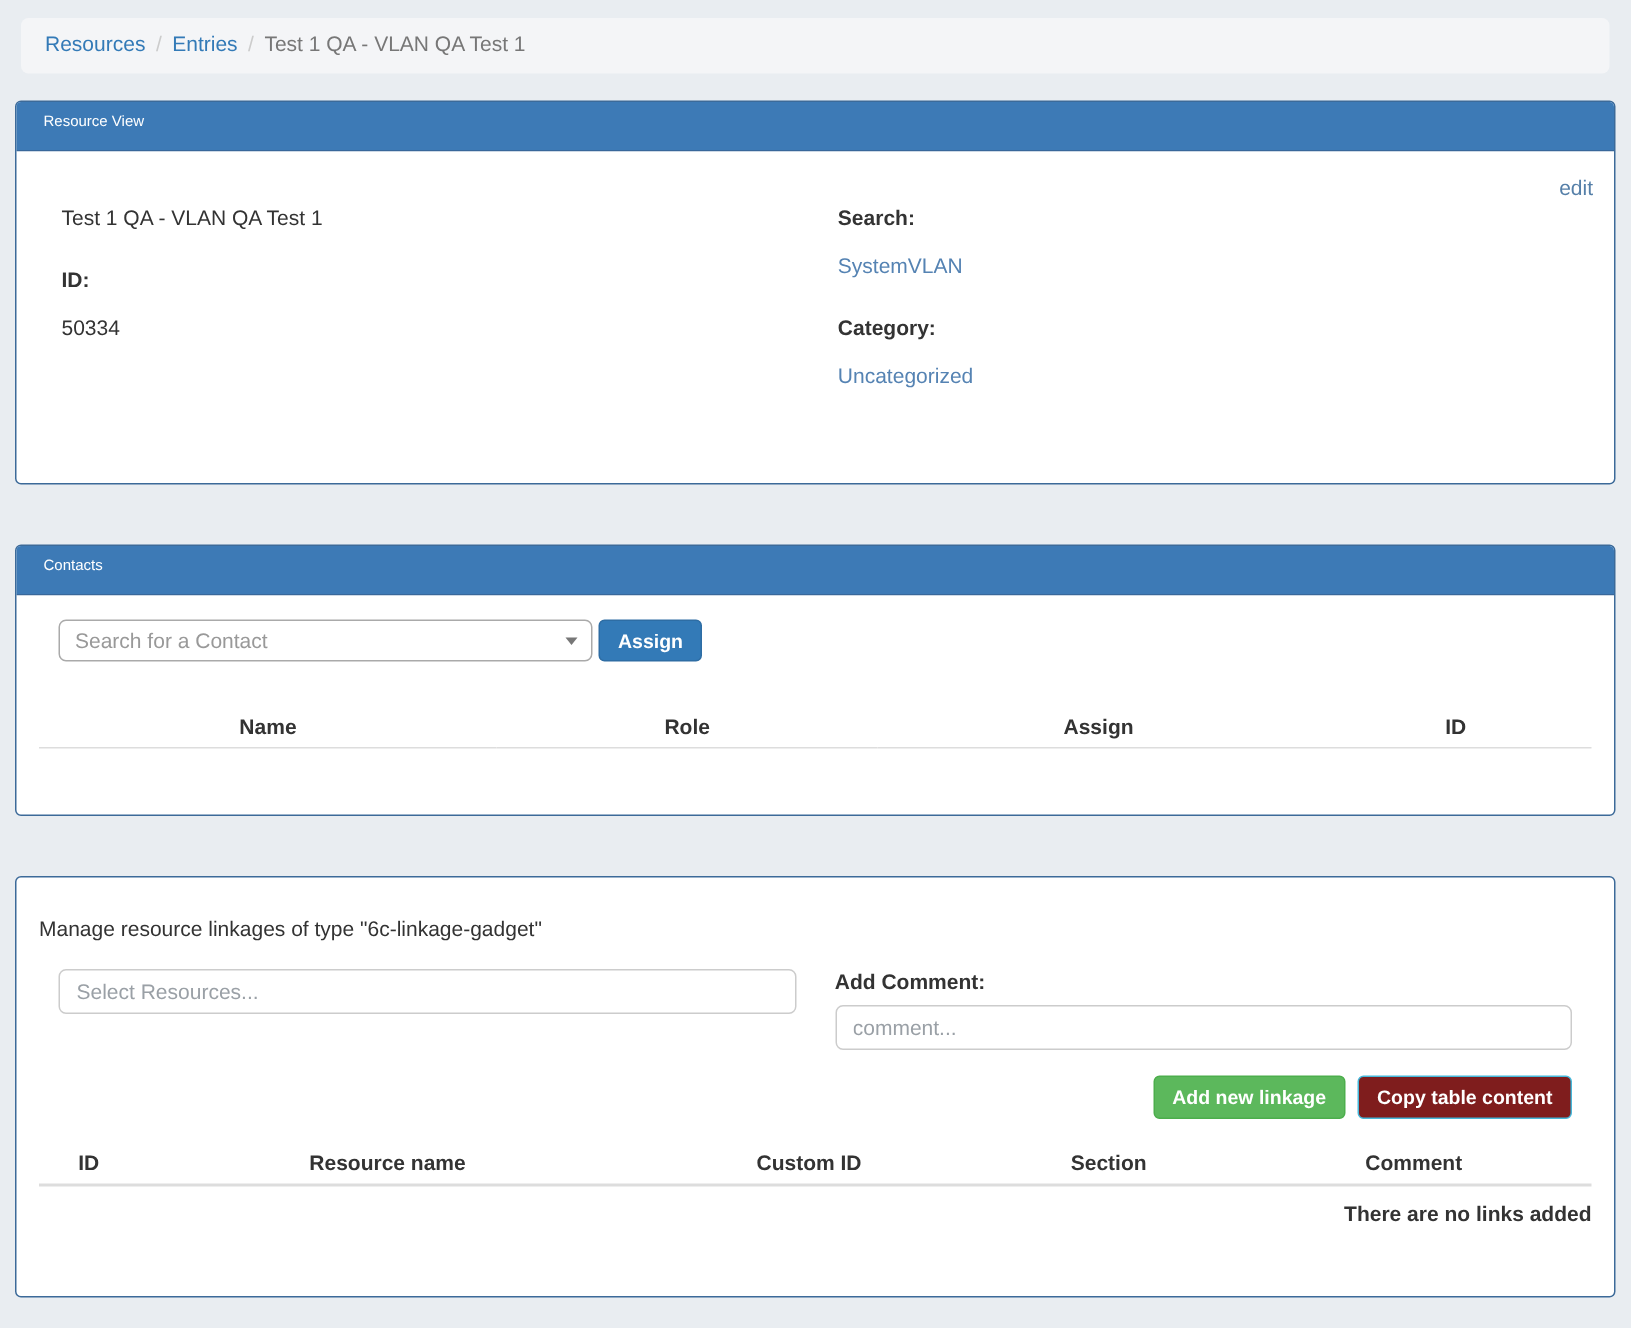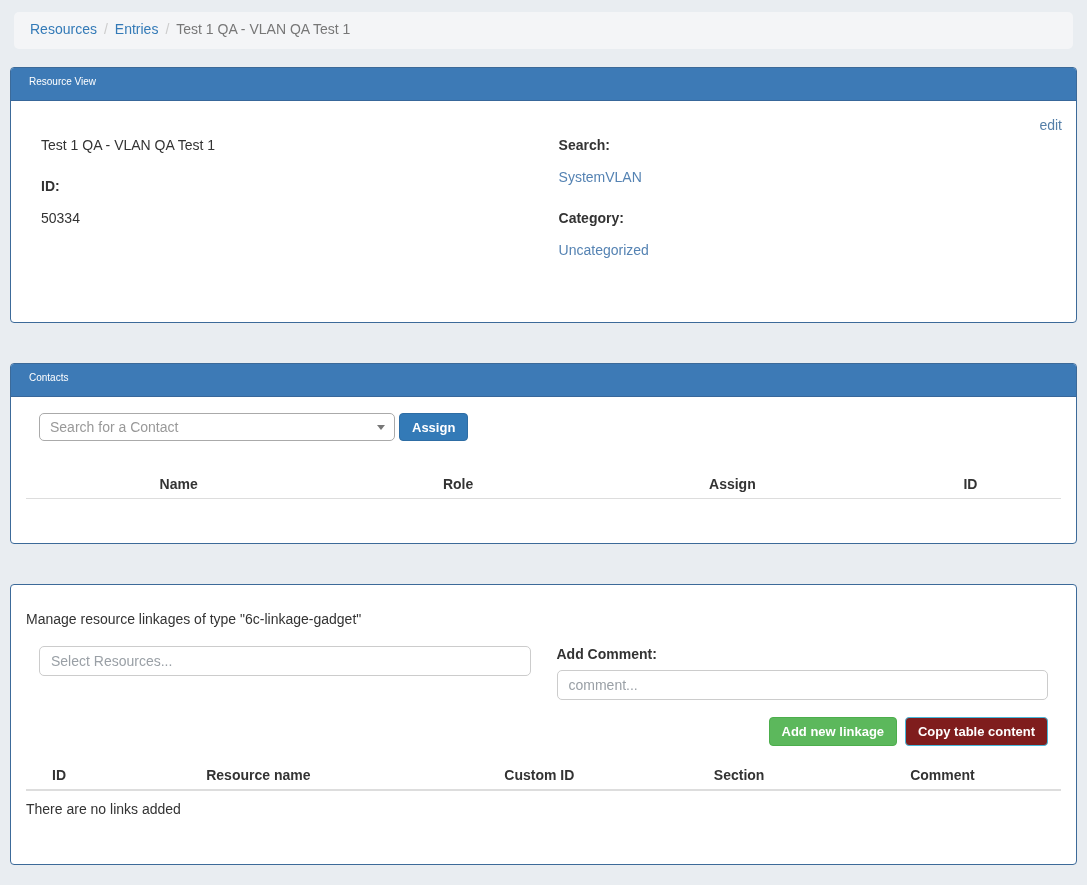--- a/index.html
+++ b/index.html
@@ -133,22 +133,22 @@
   .btn-copy {
     margin-left: 4px;
     padding: 7px 12px;
     background: #7f1d1d;
     border: 1px solid #46b8da;
     text-align: right;
   }
   .linkage-table { width: 100%; margin-top: 21px; }
   .linkage-table th { padding: 0 8px 6px; border-bottom: 2px solid #ddd; }
   .empty-row td {
-    text-align: left;
-    font-weight: normal;
+    text-align: right;
+    font-weight: bold;
     padding: 10px 0;
     color: #333;
   }
 </style>
 </head>
 <body>
 
 <nav class="breadcrumb">
   <a>Resources</a><span class="sep">/</span><a>Entries</a><span class="sep">/</span><span class="current">Test 1 QA - VLAN QA Test 1</span>
 </nav>

